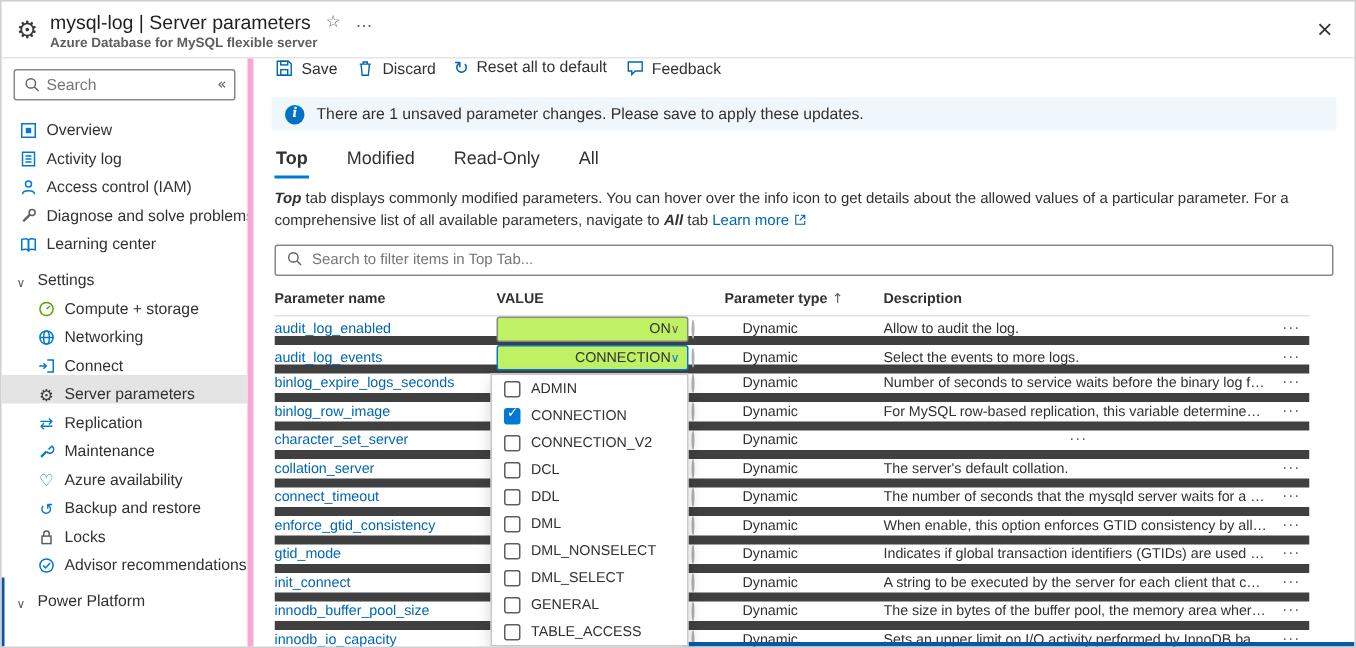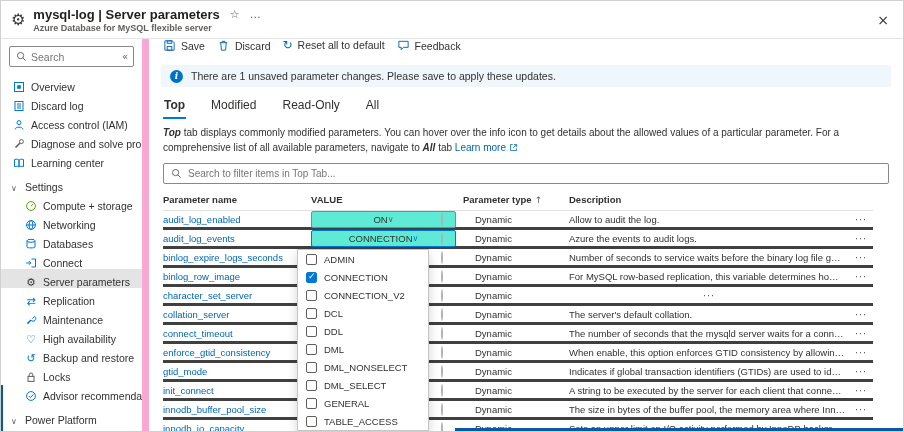--- a/index.html
+++ b/index.html
@@ -5,30 +5,30 @@
   * { box-sizing: border-box; margin: 0; padding: 0; }
   body { font-family: "Liberation Sans", sans-serif; color: #323130; background: #fff; }
   .g { font-family: "DejaVu Sans", sans-serif; }
   .app { position: relative; width: 904px; height: 432px; background: #fff; overflow: hidden; border: 1px solid #d0d0d0; }
 
   
   .hdr { height: 38px; display: flex; align-items: center; padding: 0 10px; border-bottom: 1px solid #e5e5e5; gap: 8px; }
   .hdr-gear { font-size: 16px; color: #3b3a39; line-height: 1; }
   .title-wrap { display: flex; flex-direction: column; gap: 1px; }
   .title-row { display: flex; align-items: center; gap: 10px; }
-  .blade-title { font-size: 13px; font-weight: 700; color: #201f1e; white-space: nowrap; }
+  .blade-title { font-size: 13px; font-weight: 400; color: #201f1e; white-space: nowrap; }
   .hdr-star { font-size: 11px; color: #605e5c; cursor: pointer; }
   .hdr-more { font-size: 11px; color: #605e5c; cursor: pointer; }
   .blade-subtitle { font-size: 9px; color: #605e5c; font-weight: bold; }
   .hdr-close { margin-left: auto; font-size: 14px; color: #323130; cursor: pointer; padding: 0 4px; }
 
   .body { display: flex; height: 393px; }
 
   
-  .sidebar { width: 148px; flex: none; border-right: 7px solid #f9a8d4; padding-top: 7px; overflow: hidden; }
+  .sidebar { width: 168px; flex: none; border-right: 4px solid #f9a8d4; padding-top: 7px; overflow: hidden; }
   .sb-search { margin: 0 8px 7px 8px; height: 21px; border: 1px solid #8a8886; border-radius: 2px; display: flex; align-items: center; padding: 0 5px; gap: 4px; background: #fff; }
   .sb-search input { border: none; outline: none; flex: 1; min-width: 0; font-size: 10.5px; font-family: "Liberation Sans", sans-serif; color: #323130; }
   .sb-collapse { color: #605e5c; font-size: 10px; cursor: pointer; }
   .nav-item, .nav-group { height: 19px; display: flex; align-items: flex-end; gap: 6px; padding: 0 6px 0 12px; font-size: 10.5px; color: #323130; cursor: pointer; white-space: nowrap; overflow: hidden; }
   .nav-group { margin-top: 5px; padding-left: 8px; }
   .nav-item.child { padding-left: 24px; }
   .nav-item.selected { background: #e4e4e4; }
   .nic { width: 12px; height: 12px; flex: none; display: inline-flex; align-items: center; justify-content: center; }
   .nic svg { display: block; }
   .nav-chev { font-size: 8px; color: #605e5c; width: 10px; text-align: center; flex: none; }
@@ -52,35 +52,35 @@
   .desc { flex: none; padding: 6px 14px 2px 14px; font-size: 10px; line-height: 1.5; color: #323130; }
   .desc b { font-style: italic; }
   .learn-more { color: #0065b3; cursor: pointer; }
   .ext-ic { display: inline-block; vertical-align: -1px; }
 
   .filter { flex: none; margin: 5px 14px 0 14px; height: 21px; border: 1px solid #8a8886; border-radius: 2px; display: flex; align-items: center; gap: 6px; padding: 0 7px; }
   .filter input { border: none; outline: none; flex: 1; font-size: 10px; font-family: "Liberation Sans", sans-serif; color: #323130; }
 
   
   .table { position: relative; flex: 1; margin: 5px 30px 0 14px; overflow: hidden; }
-  .trow { display: grid; grid-template-columns: 148px 130px 22px 106px 1fr 24px; align-items: center; height: 19px; border-bottom: 3px solid #404040; font-size: 9.5px; }
+  .trow { display: grid; grid-template-columns: 148px 130px 22px 106px 1fr 24px; align-items: center; height: 19px; border-bottom: 6px solid #404040; font-size: 9.5px; }
   .trow.head { height: 22px; border-bottom: 1px solid #e1e1e1; font-weight: 700; }
   .th { display: flex; align-items: center; gap: 3px; overflow: hidden; white-space: nowrap; }
   .sort { font-weight: 400; color: #605e5c; font-size: 9px; }
   .pname { color: #0065b3; cursor: pointer; white-space: nowrap; overflow: hidden; text-overflow: ellipsis; padding-right: 6px; }
   .ptype { white-space: nowrap; padding-left: 12px; }
   .pdesc { white-space: nowrap; overflow: hidden; text-overflow: ellipsis; color: #323130; padding-right: 4px; }
   .rmore { color: #605e5c; text-align: center; cursor: pointer; letter-spacing: 1px; }
   .circ { width: 11px; height: 11px; border: 1px solid #b3b0ad; border-radius: 50%; cursor: pointer; }
-  .sel { width: 145px; height: 17px; border: 1px solid #8a8886; border-radius: 2px; background: #5eead4; display: flex; align-items: center; justify-content: center; padding: 0 5px; cursor: pointer; }
+  .sel { width: 128px; height: 17px; border: 1px solid #8a8886; border-radius: 2px; background: #bef264; display: flex; align-items: center; justify-content: flex-end; padding: 0 5px; cursor: pointer; }
   .sel.focused { border-color: #0078d4; }
   .chev { font-size: 8px; color: #605e5c; }
 
   
-  .dropdown { position: absolute; left: 134px; top: 60px; width: 132px; background: #fff; border: 1px solid #c8c6c4; box-shadow: 0 4px 10px rgba(0,0,0,.18); z-index: 5; }
+  .dropdown { position: absolute; left: 144px; top: 60px; width: 132px; background: #fff; border: 1px solid #c8c6c4; box-shadow: 0 4px 10px rgba(0,0,0,.18); z-index: 5; }
   .opt { height: 18px; display: flex; align-items: center; gap: 7px; padding: 0 8px; font-size: 9.5px; cursor: pointer; white-space: nowrap; }
   .cb { width: 11px; height: 11px; border: 1px solid #605e5c; border-radius: 2px; background: #fff; flex: none; position: relative; }
   .cb.on { background: #0078d4; border-color: #0078d4; }
   .cb.on::after { content: "✓"; position: absolute; left: 1px; top: -2px; color: #fff; font-size: 9px; font-family: "DejaVu Sans", sans-serif; }
 
   
   .hscroll { position: absolute; right: 0; bottom: 0; height: 3px; width: 448px; background: #0a57a5; }
   .vscroll { position: absolute; left: 0; bottom: 0; width: 2px; height: 46px; background: #0a57a5; }
 </style>
 </head>
@@ -126,21 +126,21 @@
       </div>
       <div class="nav-item">
         <span class="nic">
             <svg width="12" height="12" viewBox="0 0 12 12">
               <rect x="2" y="1.5" width="8" height="9" fill="none" stroke="#0078d4"></rect>
               <line x1="4" y1="4" x2="8" y2="4" stroke="#0078d4"></line>
               <line x1="4" y1="6" x2="8" y2="6" stroke="#0078d4"></line>
               <line x1="4" y1="8" x2="8" y2="8" stroke="#0078d4"></line>
             </svg>
           </span>
-        <span>Discard log</span>
+        <span>Activity log</span>
       </div>
       <div class="nav-item">
         <span class="nic">
             <svg width="12" height="12" viewBox="0 0 12 12">
               <circle cx="6" cy="3.6" r="2" fill="none" stroke="#0078d4"></circle>
               <path d="M2,10.5 C2,7.4 10,7.4 10,10.5" fill="none" stroke="#0078d4"></path>
             </svg>
           </span>
         <span>Access control (IAM)</span>
       </div>
@@ -183,29 +183,20 @@
               <circle cx="6" cy="6" r="4.4" fill="none" stroke="#0078d4"></circle>
               <ellipse cx="6" cy="6" rx="1.9" ry="4.4" fill="none" stroke="#0078d4"></ellipse>
               <line x1="1.6" y1="6" x2="10.4" y2="6" stroke="#0078d4"></line>
             </svg>
           </span>
         <span>Networking</span>
       </div>
       <div class="nav-item child">
         <span class="nic">
             <svg width="12" height="12" viewBox="0 0 12 12">
-              <ellipse cx="6" cy="2.8" rx="4" ry="1.5" fill="none" stroke="#0078d4"></ellipse>
-              <path d="M2,2.8 L2,9 C2,10.2 10,10.2 10,9 L10,2.8" fill="none" stroke="#0078d4"></path>
-            </svg>
-          </span>
-        <span>Databases</span>
-      </div>
-      <div class="nav-item child">
-        <span class="nic">
-            <svg width="12" height="12" viewBox="0 0 12 12">
               <path d="M1.2,6 L5.6,6 M4,4.2 L5.8,6 L4,7.8" fill="none" stroke="#0078d4"></path>
               <path d="M6.5,2 L10.5,2 L10.5,10 L6.5,10" fill="none" stroke="#0078d4"></path>
             </svg>
           </span>
         <span>Connect</span>
       </div>
       <div class="nav-item child selected">
         <span class="nic glyph-ic g" style="color:#3b3a39;">⚙</span>
         <span>Server parameters</span>
       </div>
@@ -217,21 +208,21 @@
         <span class="nic">
             <svg width="12" height="12" viewBox="0 0 12 12">
               <path d="M2.4,9.6 L6,6" stroke="#0078d4" stroke-width="1.5"></path>
               <path d="M6,6 A2.6,2.6 0 1 0 9.6,2.4 L7.4,4.6" fill="none" stroke="#0078d4"></path>
             </svg>
           </span>
         <span>Maintenance</span>
       </div>
       <div class="nav-item child">
         <span class="nic glyph-ic g" style="color:#0078d4;">♡</span>
-        <span>High availability</span>
+        <span>Azure availability</span>
       </div>
       <div class="nav-item child">
         <span class="nic glyph-ic g" style="color:#0078d4;">↺</span>
         <span>Backup and restore</span>
       </div>
       <div class="nav-item child">
         <span class="nic">
             <svg width="12" height="12" viewBox="0 0 12 12">
               <rect x="3" y="5.4" width="6" height="5" fill="none" stroke="#605e5c"></rect>
               <path d="M4.2,5.4 L4.2,3.8 A1.8,1.8 0 0 1 7.8,3.8 L7.8,5.4" fill="none" stroke="#605e5c"></path>
@@ -349,21 +340,21 @@
         <div class="trow">
           <span class="pname">audit_log_events</span>
           <span>
               <span class="sel focused">
                 <span>CONNECTION</span>
                 <span class="chev g" style="color:#0078d4;">∨</span>
               </span>
             </span>
           <span><span class="circ"></span></span>
           <span class="ptype">Dynamic</span>
-          <span class="pdesc">Azure the events to audit logs.</span>
+          <span class="pdesc">Select the events to more logs.</span>
           <span class="rmore g">···</span>
         </div>
 
         <div class="trow">
           <span class="pname">binlog_expire_logs_seconds</span>
           <span></span>
           <span><span class="circ"></span></span>
           <span class="ptype">Dynamic</span>
           <span class="pdesc">Number of seconds to service waits before the binary log file gets purged. See: https://docs.micr...</span>
           <span class="rmore g">···</span>

